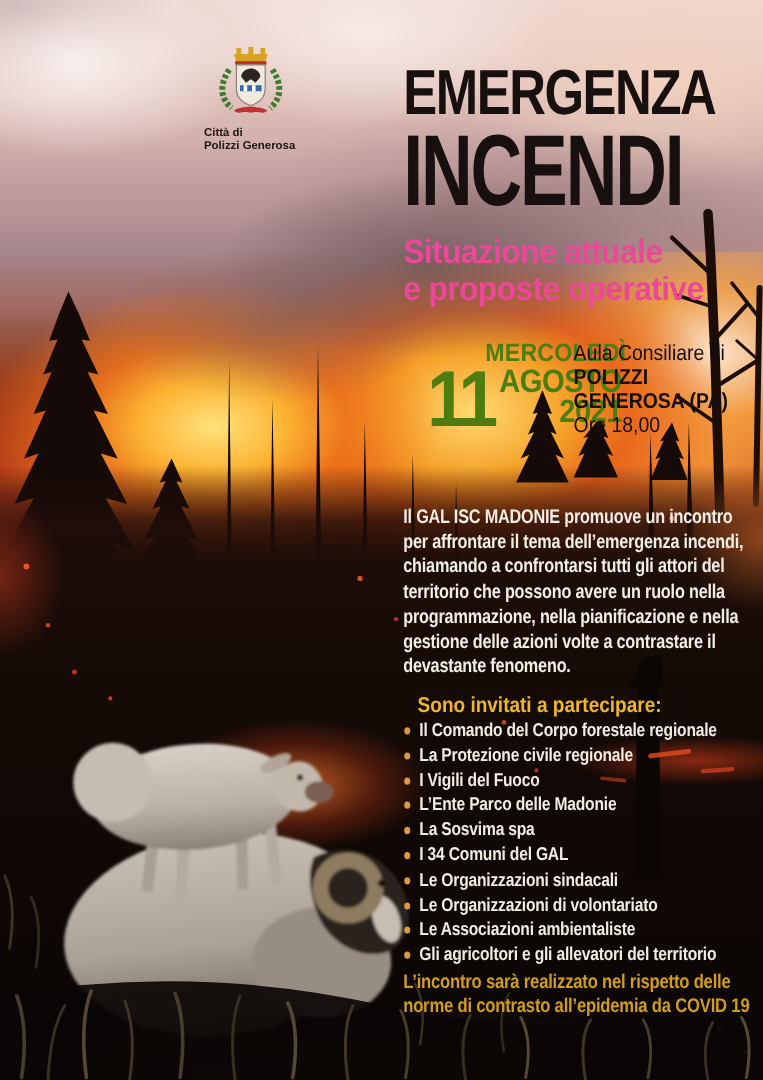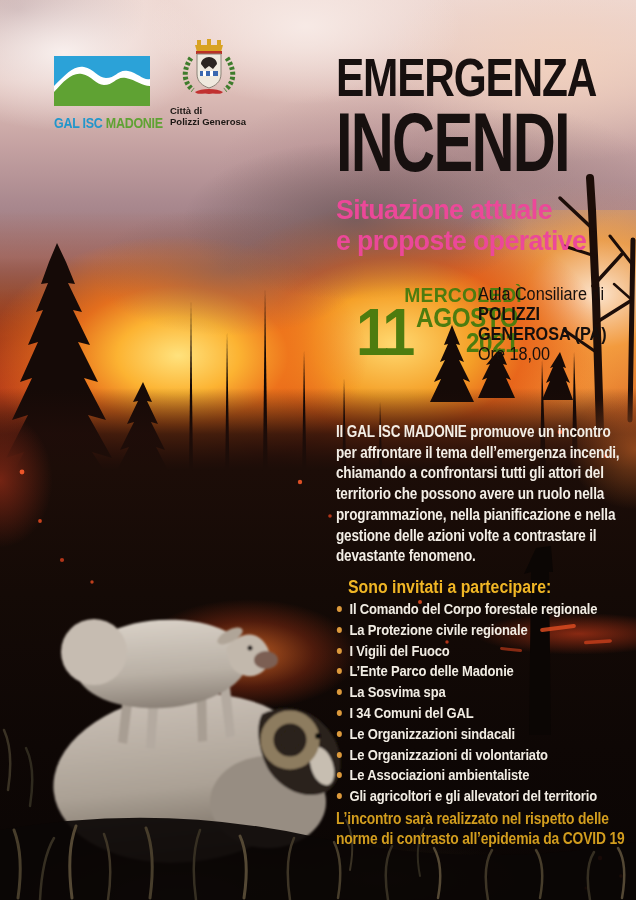--- a/index.html
+++ b/index.html
@@ -223,28 +223,20 @@
       <path d="M622,898 Q628,864 618,848" stroke="#544834" stroke-width="2.5"></path>
       <path d="M8,790 Q14,752 4,730" stroke="#3a3224" stroke-width="2.5"></path>
       <path d="M30,806 Q36,768 26,748" stroke="#2f2a1e" stroke-width="2.5"></path>
       <path d="M350,870 Q356,838 346,820" stroke="#3a3224" stroke-width="2"></path>
       <path d="M420,876 Q414,846 424,828" stroke="#2f2a1e" stroke-width="2"></path>
     </g>
   </svg>
 
   <div class="content">
 
-    <div class="gal-logo">
-      <svg width="96" height="50" viewBox="0 0 96 50">
-        <rect width="96" height="50" fill="#2ba2d8"></rect>
-        <path d="M0,30 C12,18 20,9 30,11 C40,13 44,22 52,22 C62,22 64,13 74,15 C84,17 90,25 96,23 L96,50 L0,50 Z" fill="#ffffff"></path>
-        <path d="M0,50 L0,36 C10,25 18,16 28,18 C38,20 42,29 50,29 C60,29 62,20 72,22 C82,24 88,30 96,30 L96,50 Z" fill="#5fa233"></path>
-      </svg>
-      <div class="gal-caption"><span class="gal-blue">GAL ISC</span>&nbsp;<span class="gal-green">MADONIE</span></div>
-    </div>
 
     <div class="crest">
       <svg width="64" height="64" viewBox="0 0 64 64" style="display:block;margin:0 auto;">
         <g>
           <rect x="20" y="2" width="4" height="6" fill="#d8a222"></rect>
             <rect x="30" y="1" width="4" height="7" fill="#d8a222"></rect>
             <rect x="40" y="2" width="4" height="6" fill="#d8a222"></rect>
           <path d="M18,7 L46,7 L44,14 L20,14 Z" fill="#d8a222"></path>
           <rect x="19" y="13" width="26" height="3" fill="#b93226"></rect>
         </g>

